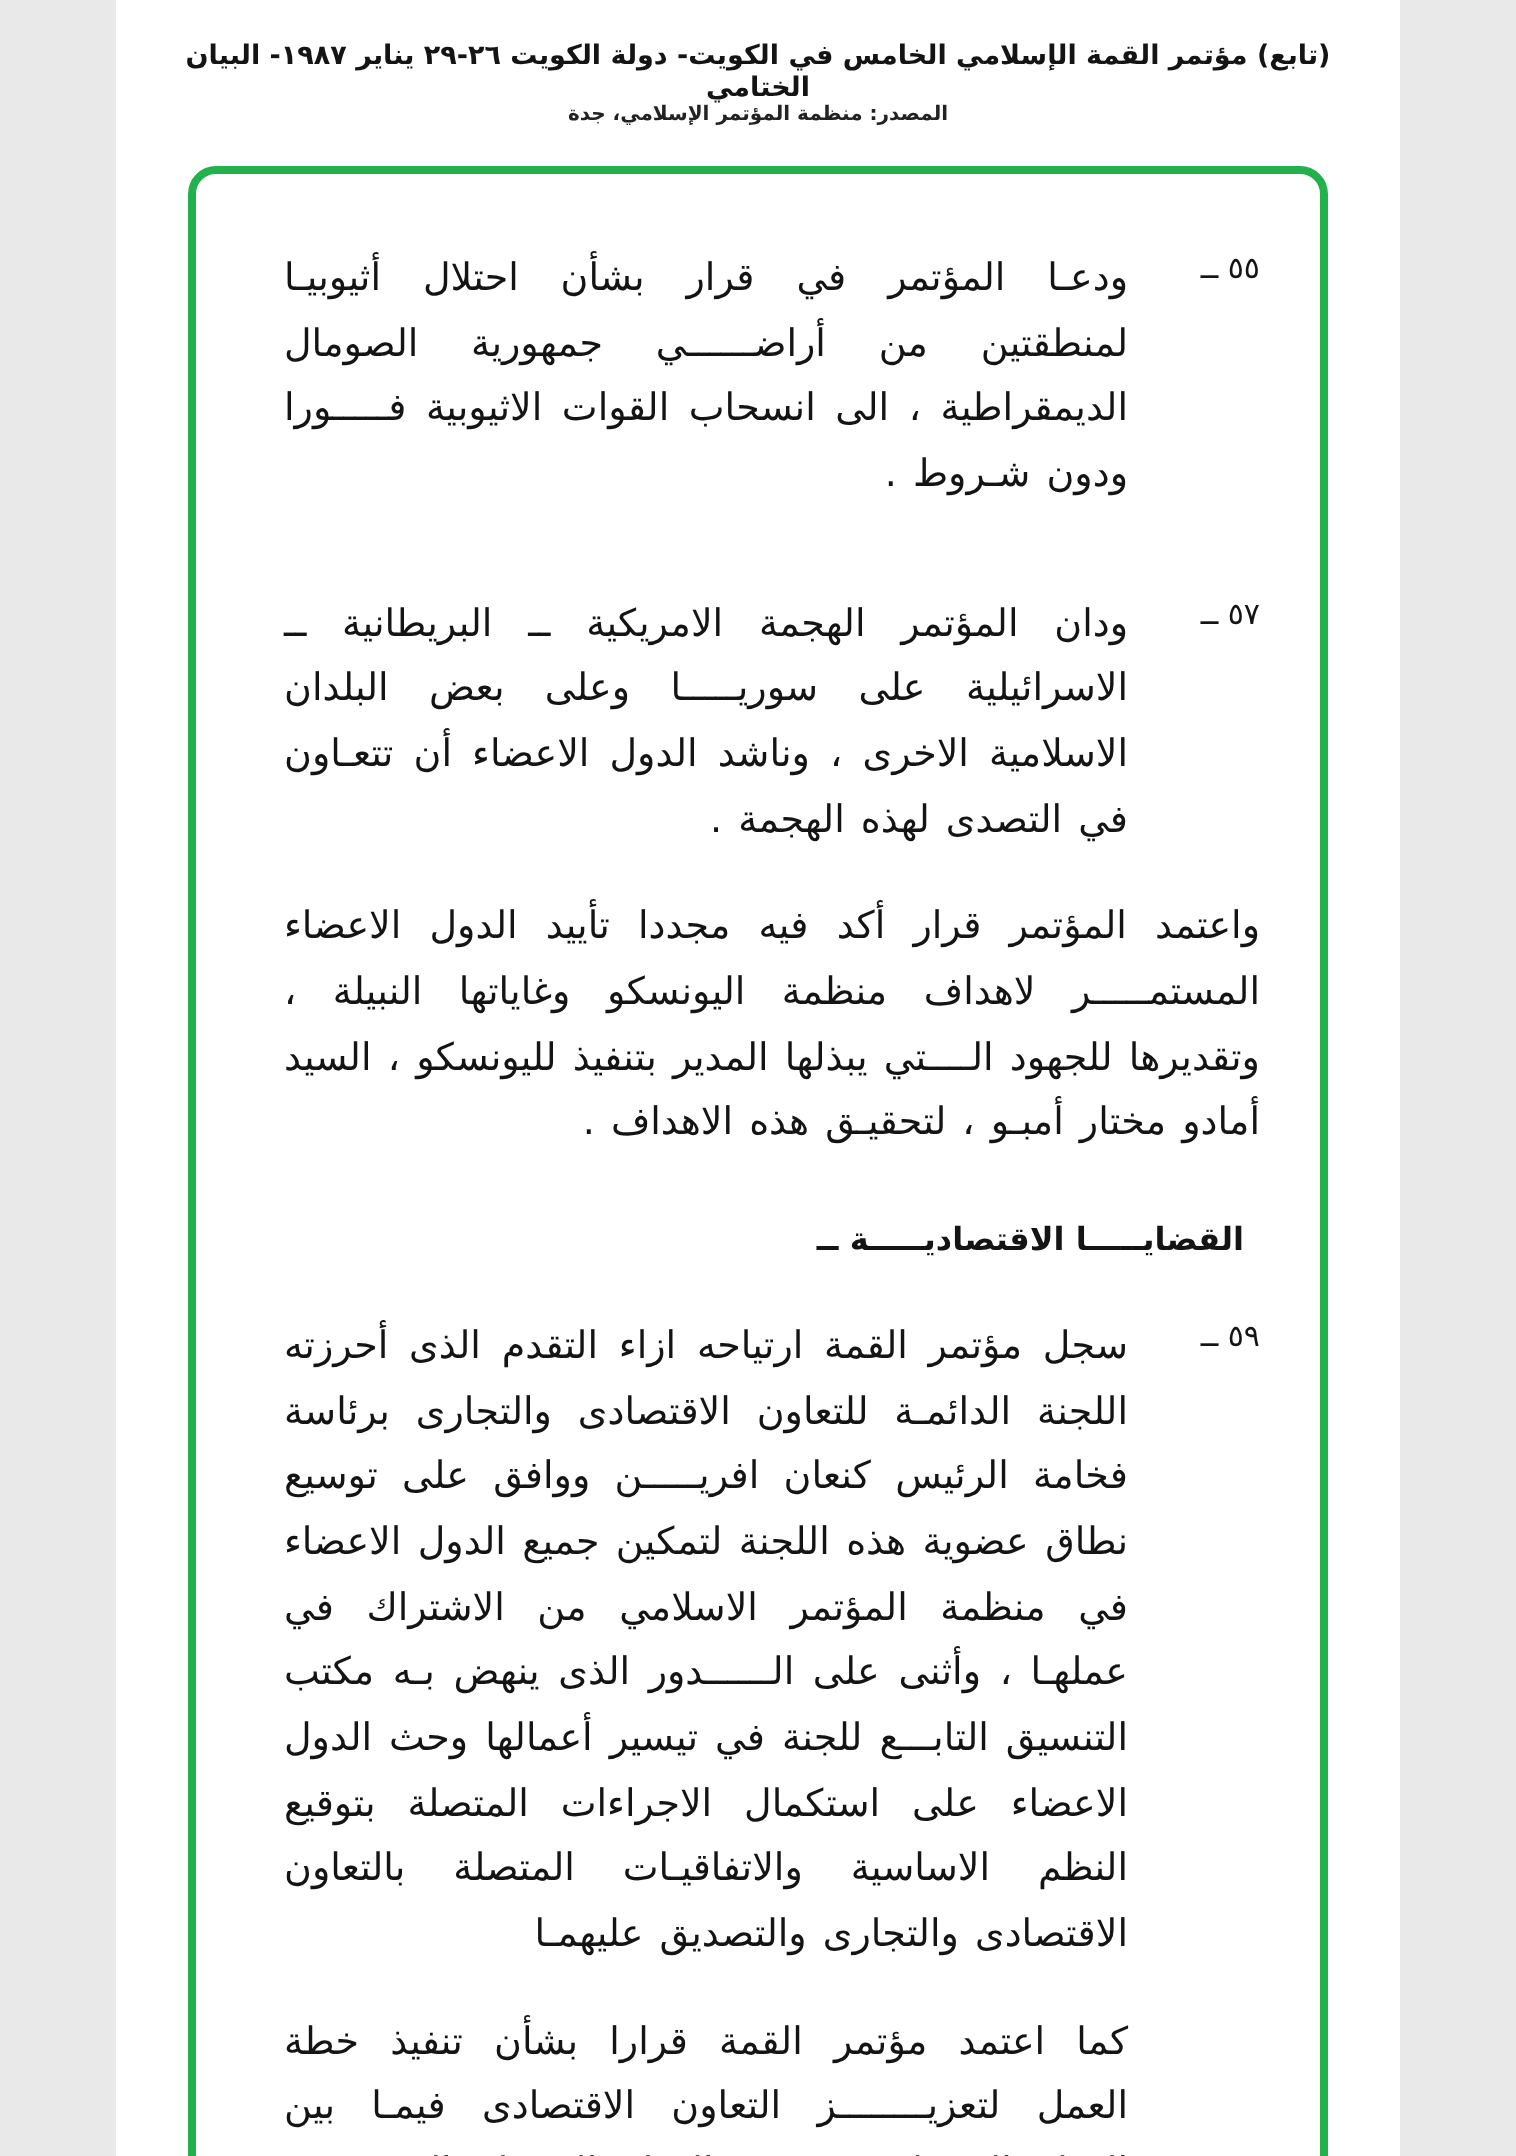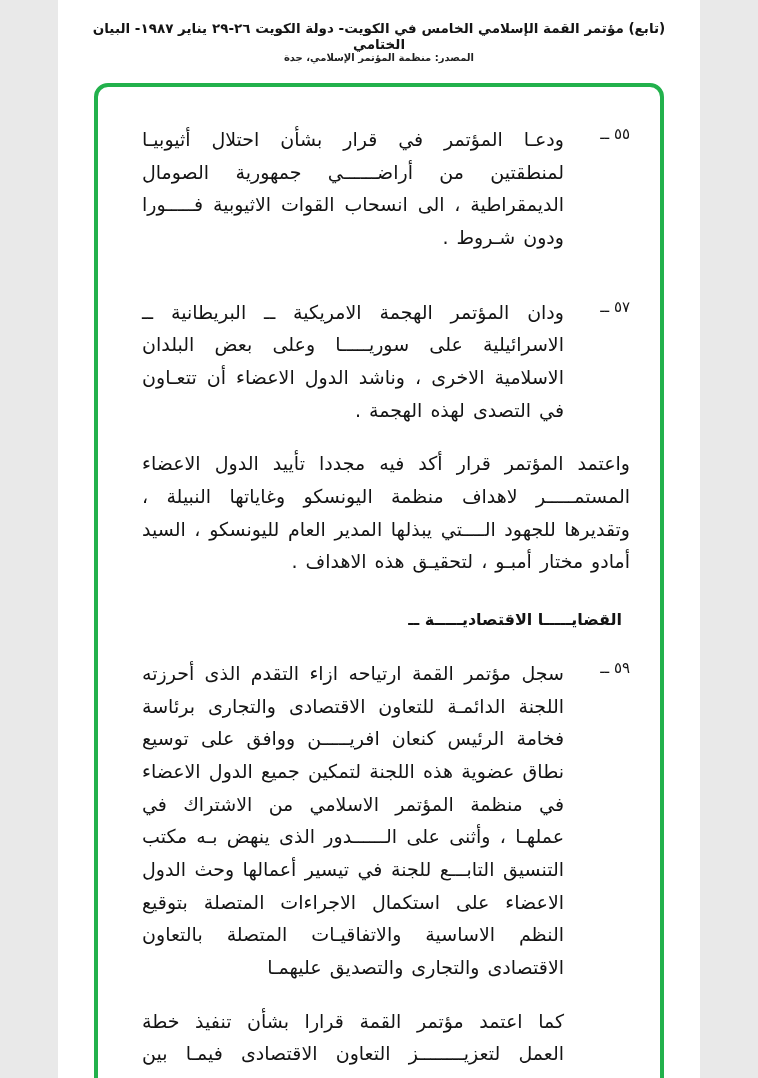--- a/index.html
+++ b/index.html
@@ -95,21 +95,21 @@
 
     <div class="para">
     </div>
 
     <div class="para">
       <span class="num">٥٧ ــ</span>
       <div class="text">ودان المؤتمر الهجمة الامريكية ــ البريطانية ــ الاسرائيلية على سوريـــــا وعلى بعض البلدان الاسلامية الاخرى ، وناشد الدول الاعضاء أن تتعـاون في التصدى لهذه الهجمة .</div>
     </div>
 
     <div class="para">
-      <div class="text">واعتمد المؤتمر قرار أكد فيه مجددا تأييد الدول الاعضاء المستمـــــر لاهداف منظمة اليونسكو وغاياتها النبيلة ، وتقديرها للجهود الــــتي يبذلها المدير العام لليونسكو ، السيد أمادو مختار أمبـو ، لتحقيـق هذه الاهداف .</div>
+      <div class="text">واعتمد المؤتمر قرار أكد فيه مجددا تأييد الدول الاعضاء المستمـــــر لاهداف منظمة اليونسكو وغاياتها النبيلة ، وتقديرها للجهود الــــتي يبذلها المدير بتنفيذ لليونسكو ، السيد أمادو مختار أمبـو ، لتحقيـق هذه الاهداف .</div>
     </div>
 
     <div class="section-heading">القضايـــــا الاقتصاديـــــة ــ</div>
 
     <div class="para">
       <span class="num">٥٩ ــ</span>
       <div class="text">
         <p>سجل مؤتمر القمة ارتياحه ازاء التقدم الذى أحرزته اللجنة الدائمـة للتعاون الاقتصادى والتجارى برئاسة فخامة الرئيس كنعان افريـــــن ووافق على توسيع نطاق عضوية هذه اللجنة لتمكين جميع الدول الاعضاء في منظمة المؤتمر الاسلامي من الاشتراك في عملهـا ، وأثنى على الــــــدور الذى ينهض بـه مكتب التنسيق التابـــع للجنة في تيسير أعمالها وحث الدول الاعضاء على استكمال الاجراءات المتصلة بتوقيع النظم الاساسية والاتفاقيـات المتصلة بالتعاون الاقتصادى والتجارى والتصديق عليهمـا</p>
         <p>كما اعتمد مؤتمر القمة قرارا بشأن تنفيذ خطة العمل لتعزيــــــــز التعاون الاقتصادى فيمـا بين الدول الاعضاء ، يدعـو الدول الاعضاء الى تقديم المعونة اللازمة الى اللجنة الدائمة للتعاون الاقتصادى والتجارى واللجنة الدائمة للتعاون العلمي والتكنولوجي للتعجيل بتنفيذ خطــــة العمل سعيـا الى تعزيز التعاون العلمي والتقني فيمـا بين الــــــدول الاعضاء ، وأعرب المؤتمر عن ارتياحه ازاء انشاء نظام أطول أجــــــلا لتمويل التجارة في اطار البنك الاسلامي للتنميـة ودعـا الدول الاعضـــاء الى المشاركة في هذا النظام في وقت مبكـــــر .</p>
       </div>

